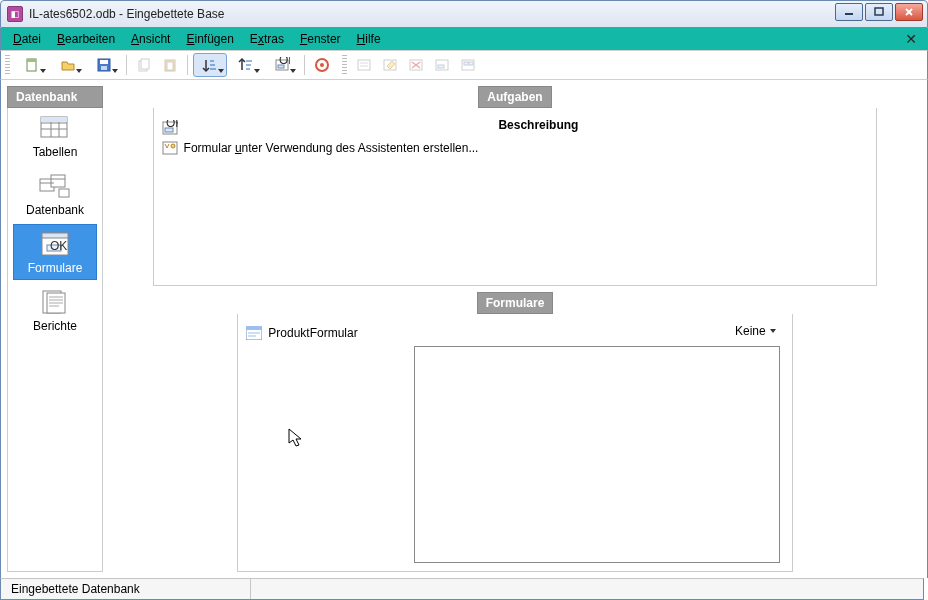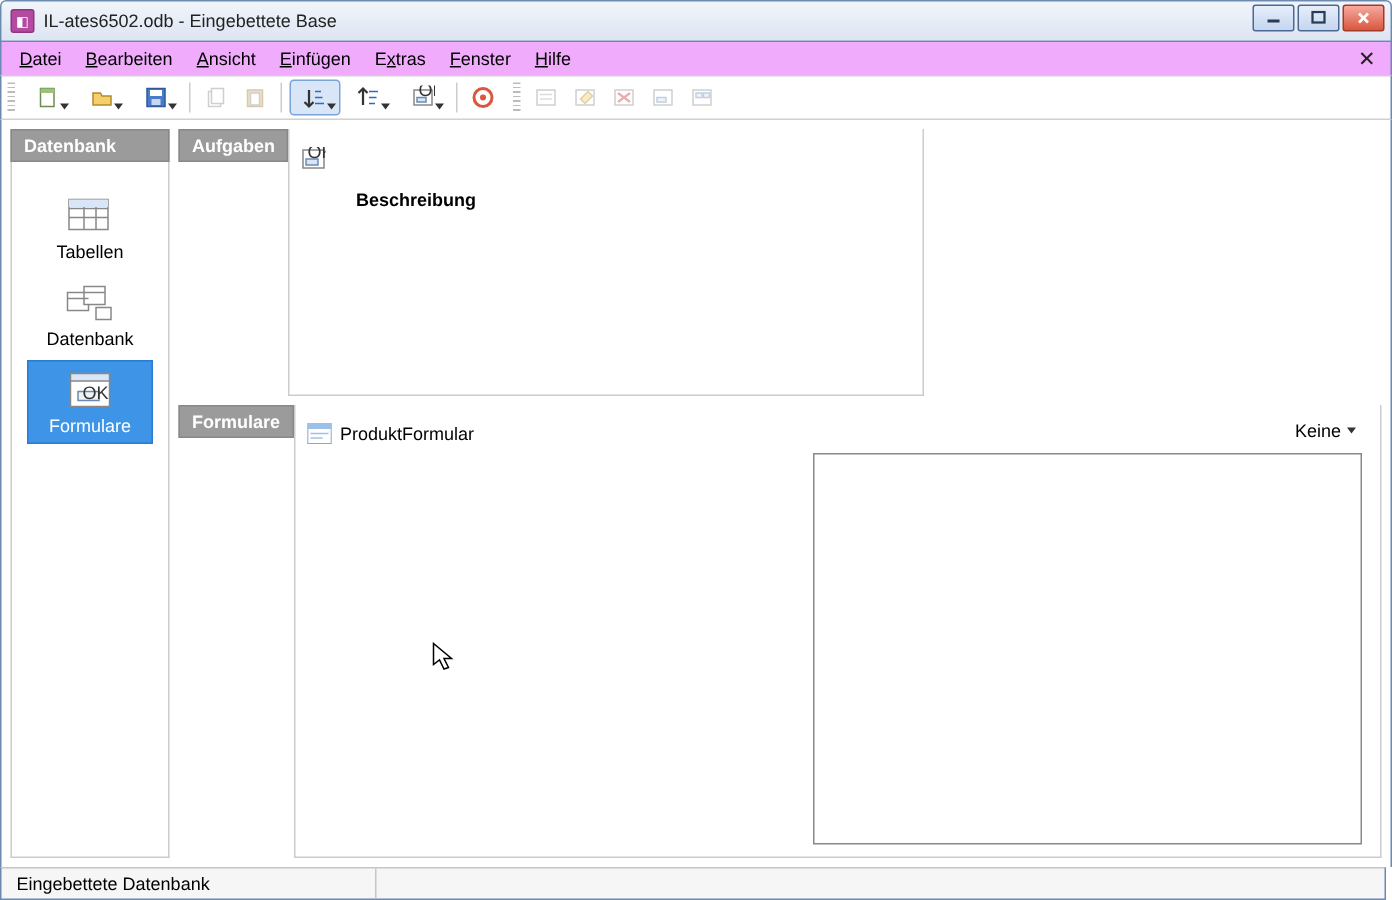--- a/index.html
+++ b/index.html
@@ -8,54 +8,54 @@
   
   .titlebar { height: 28px; background: linear-gradient(#f1f5fb, #dde5f2); border: 1px solid #6b8ab1; border-radius: 4px 4px 0 0; display: flex; align-items: center; padding: 0 6px; position: relative; }
   .titlebar .app-icon { width: 16px; height: 16px; background: #b44ba0; border: 1px solid #8a3780; border-radius: 2px; margin-right: 6px; display:flex; align-items:center; justify-content:center; color:#fff; font-size:9px;}
   .titlebar .title { color: #222; }
   .winbtns { position: absolute; right: 4px; top: 2px; display: flex; gap: 2px; }
   .winbtn { width: 28px; height: 18px; border: 1px solid #4a6a94; border-radius: 2px; background: linear-gradient(#e7eefb,#c4d6ef); display:flex; align-items:center; justify-content:center; }
   .winbtn.close { background: linear-gradient(#f6a9a0,#d9573f); border-color:#a13a26; }
   .winbtn svg { pointer-events:none; }
 
   
-  .menubar { height: 22px; background: #f0abfc; display:flex; align-items:center; padding: 0 6px; gap: 4px; border-left:1px solid #6b8ab1; border-right:1px solid #6b8ab1; }
+  .menubar { height: 22px; background: #14b8a6; display:flex; align-items:center; padding: 0 6px; gap: 4px; border-left:1px solid #6b8ab1; border-right:1px solid #6b8ab1; }
   .menubar .menu-item { padding: 2px 6px; cursor: default; }
   .menubar .menu-item u { text-decoration: underline; }
   .menubar .close-doc { margin-left:auto; font-size:14px; padding:0 4px; cursor:default; color:#222; }
 
   
   .toolbar { height: 30px; background: #fff; border-top:1px solid #d0d0d0; border-bottom:1px solid #d0d0d0; border-left:1px solid #6b8ab1; border-right:1px solid #6b8ab1; display:flex; align-items:center; padding: 0 4px; gap: 2px; }
   .tsep-grip { width:5px; height:20px; background:repeating-linear-gradient(#bbb 0 1px,transparent 1px 3px); margin-right:3px;}
   .tbtn { width: 24px; height: 24px; border: 1px solid transparent; display:flex; align-items:center; justify-content:center; border-radius:3px; position:relative; }
   .tbtn.disabled { opacity:0.4; }
   .tbtn.wide { width: 34px; }
   .tbtn .drop { position:absolute; right:2px; bottom:3px; width:0;height:0;border-left:3px solid transparent;border-right:3px solid transparent;border-top:4px solid #333;}
   .tbtn.active { border-color:#7aa4d8; background:#d8e6f8; }
   .tsep { width:1px; height:20px; background:#ccc; margin:0 3px; }
 
   
   .client { position:absolute; top:80px; left:0; right:0; bottom:22px; border-left:1px solid #6b8ab1; border-right:1px solid #6b8ab1; background:#fff; padding:6px; display:flex; gap:6px; }
 
-  .sidebar { width:106px; display:flex; flex-direction:column; }
+  .sidebar { width:96px; display:flex; flex-direction:column; }
   .panel-header { height:22px; background:#9b9b9b; color:#fff; font-weight:bold; display:flex; align-items:center; padding:0 8px; border:1px solid #888;}
-  .sidebar-body { flex:1; border:1px solid #ccc; border-top:none; display:flex; flex-direction:column; align-items:center; padding-top:16px; gap:2px;}
+  .sidebar-body { flex:1; border:1px solid #ccc; border-top:none; display:flex; flex-direction:column; align-items:center; padding-top:0; gap:2px;}
   .db-item { width:84px; padding:6px 2px 4px 2px; display:flex; flex-direction:column; align-items:center; gap:4px; border:1px solid transparent; cursor:default;}
   .db-item.selected { background:#3e95e8; color:#fff; border:1px solid #2b7bd0;}
   .db-item .db-icon { width:32px; height:26px; }
   .db-item span {}
 
   .rightcol { flex:1; display:flex; flex-direction:column; gap:6px; }
-  .tasks-panel, .forms-panel { display:flex; flex-direction:row; }
+  .tasks-panel, .forms-panel { display:flex; flex-direction:column;align-items:center; }
   .panel-body { border:1px solid #ccc; border-top:none; background:#fff; }
   .tasks-body { height:178px; display:flex; }
   .tasks-list { flex:1; padding:10px 8px; }
   .task-row { display:flex; align-items:center; gap:6px; padding:2px 0; cursor:default;}
   .task-row .ticon { width:16px; height:16px; }
-  .tasks-desc { width:390px; border-left:0; padding:10px 12px;margin-top:30px; }
+  .tasks-desc { width:390px; border-left:0; padding:10px 12px; }
   .tasks-desc .desc-title { font-weight:bold; }
 
   .forms-panel { flex:1; }
   .forms-body { flex:1; display:flex; position:relative;gap:36px; }
   .forms-list { flex:1; padding:10px 8px; }
   .form-row { display:flex; align-items:center; gap:6px; padding:2px 0; cursor:default;}
   .form-row .ficon { width:16px; height:14px; }
   .forms-right { width:390px; padding:8px 12px; display:flex; flex-direction:column; }
   .view-dd { align-self:flex-end; padding:2px 4px; cursor:default; display:flex; align-items:center; gap:4px;}
   .view-dd .drop { width:0;height:0;border-left:3px solid transparent;border-right:3px solid transparent;border-top:4px solid #333;}
@@ -241,35 +241,54 @@
       </div>
       <div class="db-item selected">
         <svg class="db-icon">
             <rect x="3" y="2" width="26" height="22" fill="#fff" stroke="#888"></rect>
             <rect x="3" y="2" width="26" height="5" fill="#d8e6f8" stroke="#888"></rect>
             <rect x="8" y="14" width="14" height="6" fill="#eef3fa" stroke="#6b8ab1"></rect>
             <text x="11" y="19" font-size="6" fill="#333">OK</text>
           </svg>
         <span>Formulare</span>
       </div>
+      <div class="db-item">
+        <svg class="db-icon">
+            <rect x="4" y="2" width="18" height="22" fill="#fff" stroke="#888"></rect>
+            <rect x="8" y="4" width="18" height="20" fill="#fff" stroke="#888"></rect>
+            <line x1="10" y1="8" x2="24" y2="8" stroke="#aaa"></line>
+            <line x1="10" y1="11" x2="24" y2="11" stroke="#aaa"></line>
+            <line x1="10" y1="14" x2="24" y2="14" stroke="#aaa"></line>
+            <line x1="10" y1="17" x2="20" y2="17" stroke="#aaa"></line>
+          </svg>
+        <span>Berichte</span>
+      </div>
     </div>
   </div>
 
   <div class="rightcol">
 
     <div class="tasks-panel">
       <div class="panel-header">Aufgaben</div>
       <div class="panel-body tasks-body">
         <div class="tasks-list">
           <div class="task-row">
             <svg class="ticon">
                 <rect x="1" y="2" width="14" height="12" fill="#fff" stroke="#888"></rect>
                 <rect x="3" y="8" width="8" height="4" fill="#d8e6f8" stroke="#6b8ab1"></rect>
                 <text x="4" y="7" font-size="5" fill="#333">OK</text>
               </svg>
+          </div>
+          <div class="task-row">
+            <svg class="ticon">
+                <rect x="1" y="2" width="14" height="12" fill="#fff" stroke="#888"></rect>
+                <path d="M3 4l2 4 2-4" fill="none" stroke="#b38a2a"></path>
+                <circle cx="11" cy="6" r="2" fill="#f4cf6a" stroke="#b38a2a"></circle>
+              </svg>
+            <span>Formular <u>u</u>nter Verwendung des Assistenten erstellen...</span>
           </div>
         </div>
         <div class="tasks-desc">
           <div class="desc-title">Beschreibung</div>
         </div>
       </div>
     </div>
 
     <div class="forms-panel">
       <div class="panel-header">Formulare</div>

